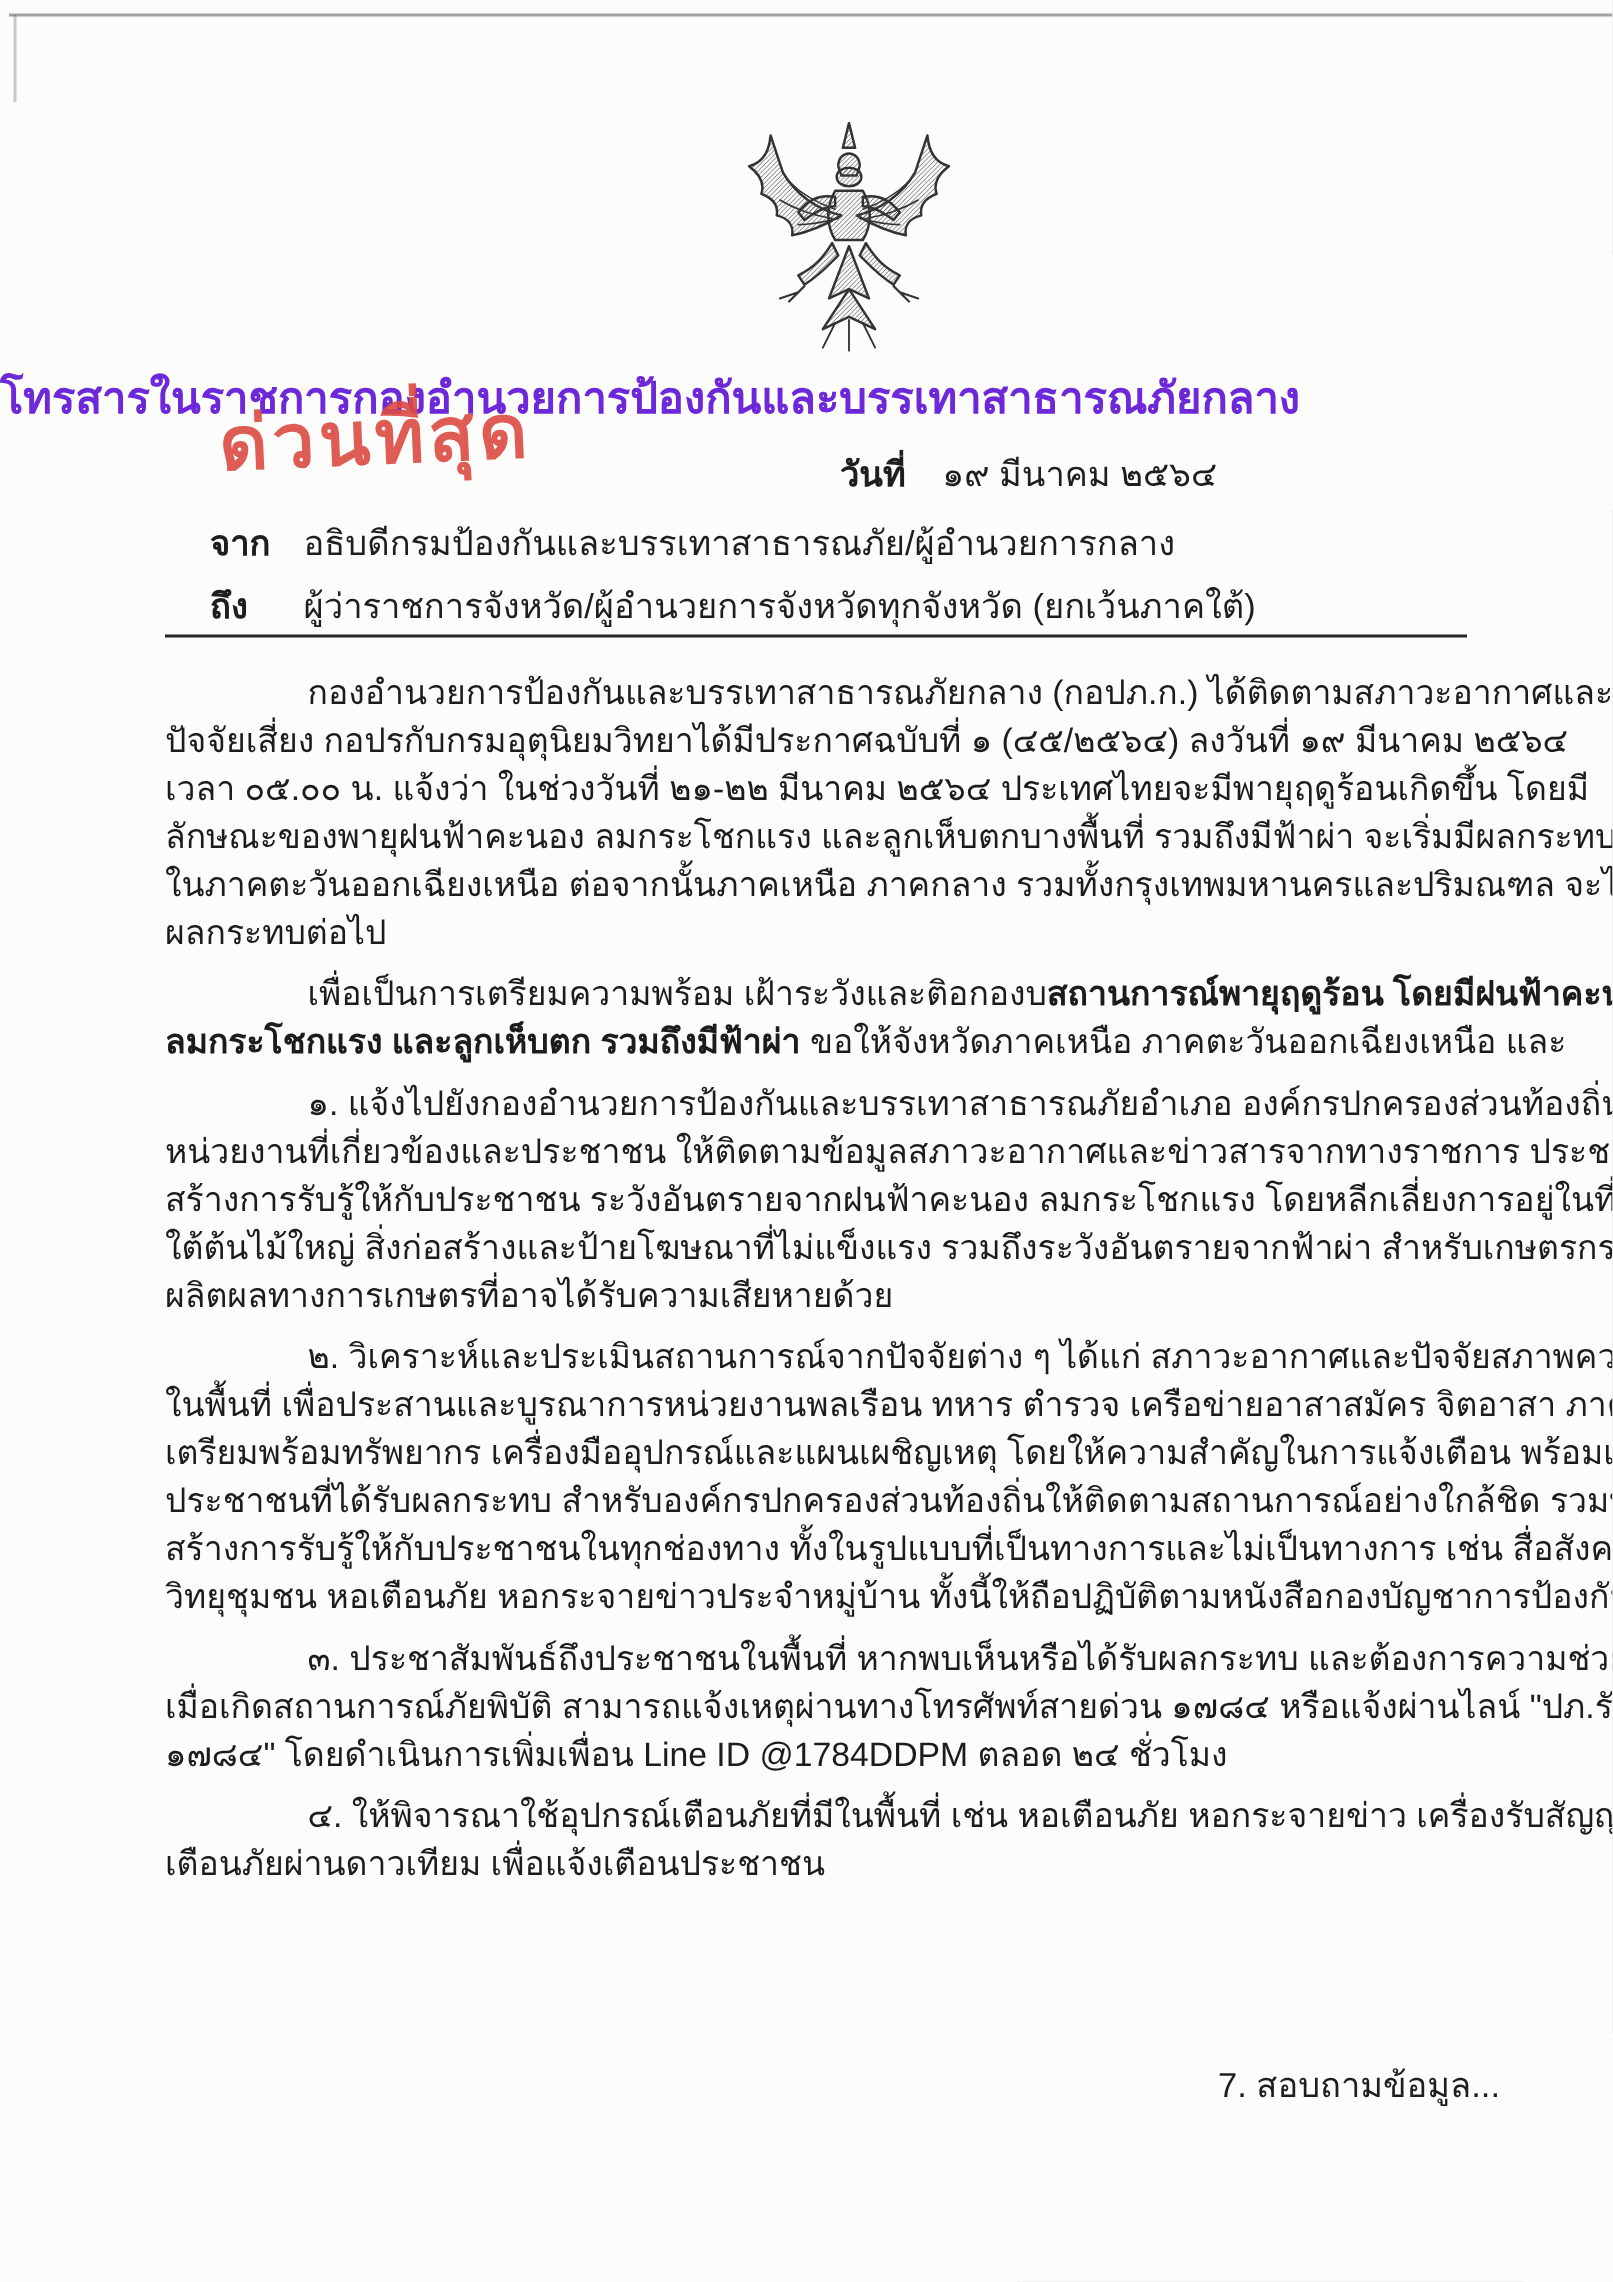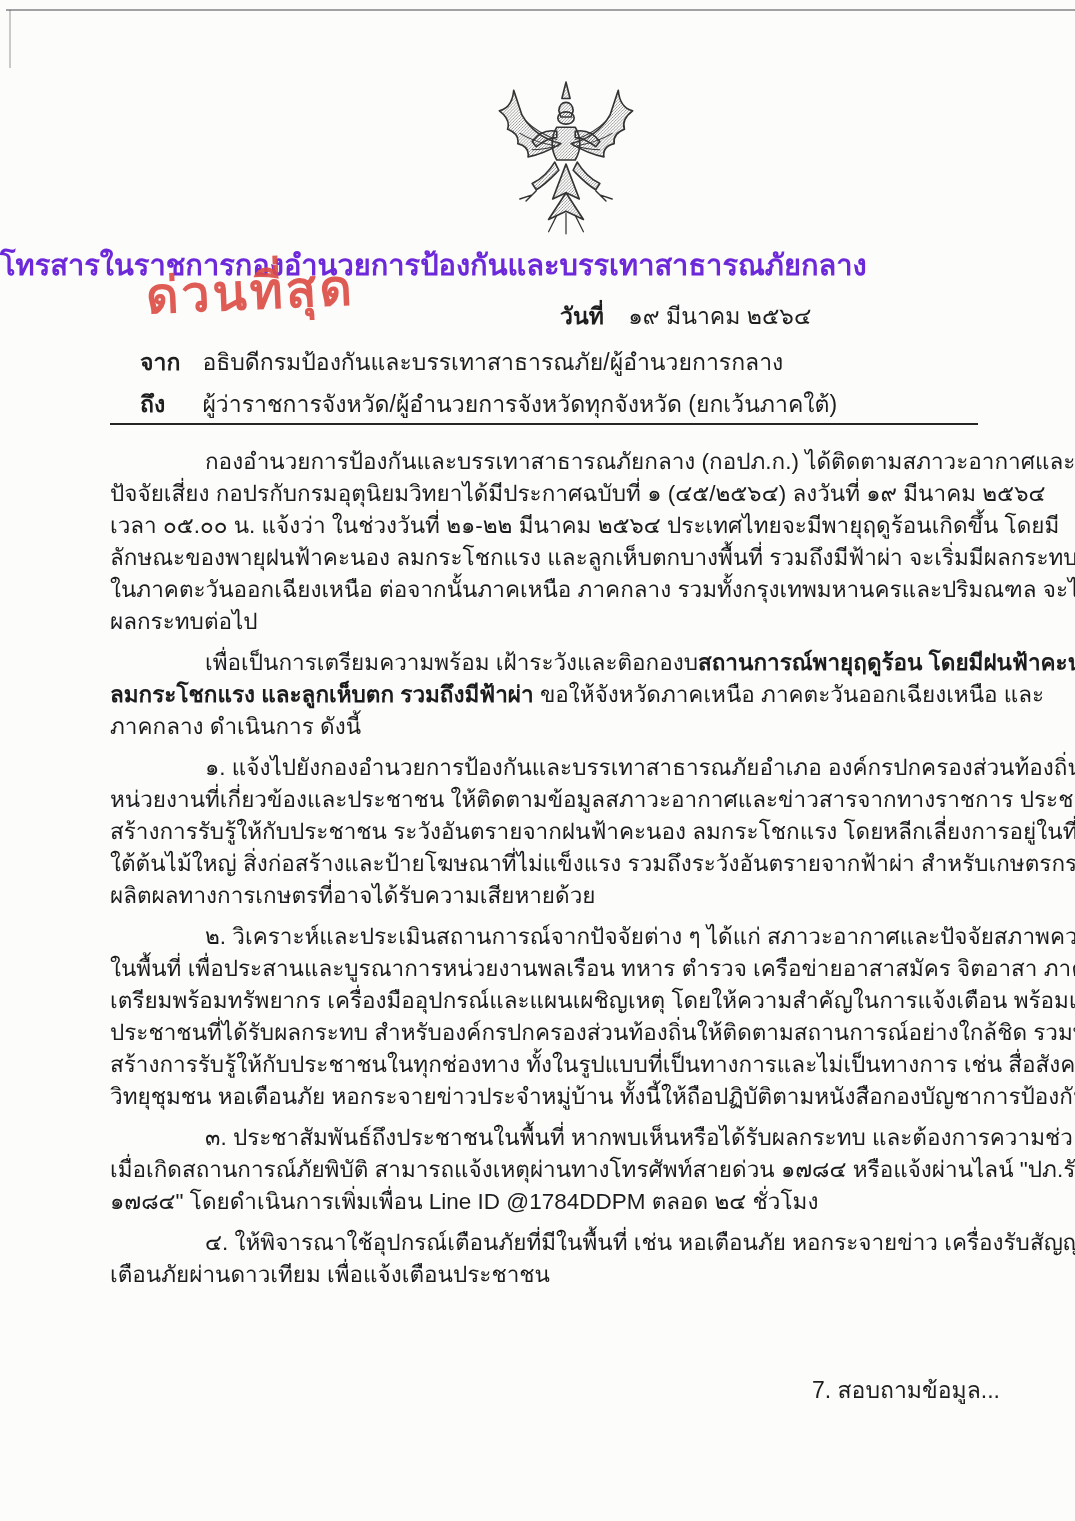--- a/index.html
+++ b/index.html
@@ -122,21 +122,20 @@
 
   <div class="body" id="doc-body">
       <div class="line indent"><span>กองอำนวยการป้องกันและบรรเทาสาธารณภัยกลาง (กอปภ.ก.) ได้ติดตามสภาวะอากาศและพิจารณา</span></div>
       <div class="line"><span>ปัจจัยเสี่ยง กอปรกับกรมอุตุนิยมวิทยาได้มีประกาศฉบับที่ ๑ (๔๕/๒๕๖๔) ลงวันที่ ๑๙ มีนาคม ๒๕๖๔</span></div>
       <div class="line"><span>เวลา ๐๕.๐๐ น. แจ้งว่า ในช่วงวันที่ ๒๑-๒๒ มีนาคม ๒๕๖๔ ประเทศไทยจะมีพายุฤดูร้อนเกิดขึ้น โดยมี</span></div>
       <div class="line"><span>ลักษณะของพายุฝนฟ้าคะนอง ลมกระโชกแรง และลูกเห็บตกบางพื้นที่ รวมถึงมีฟ้าผ่า จะเริ่มมีผลกระทบ</span></div>
       <div class="line"><span>ในภาคตะวันออกเฉียงเหนือ ต่อจากนั้นภาคเหนือ ภาคกลาง รวมทั้งกรุงเทพมหานครและปริมณฑล จะได้รับ</span></div>
       <div class="line"><span>ผลกระทบต่อไป</span></div>
       <div class="line indent gap"><span>เพื่อเป็นการเตรียมความพร้อม เฝ้าระวังและติอกองบ</span><span class="b">สถานการณ์พายุฤดูร้อน โดยมีฝนฟ้าคะนอง</span></div>
       <div class="line"><span class="b">ลมกระโชกแรง และลูกเห็บตก รวมถึงมีฟ้าผ่า</span><span> ขอให้จังหวัดภาคเหนือ ภาคตะวันออกเฉียงเหนือ และ</span></div>
-      <div class="line"><span>ภาคกลาง ดำเนินการ ดังนี้</span></div>
       <div class="line indent gap"><span>๑. แจ้งไปยังกองอำนวยการป้องกันและบรรเทาสาธารณภัยอำเภอ องค์กรปกครองส่วนท้องถิ่น</span></div>
       <div class="line"><span>หน่วยงานที่เกี่ยวข้องและประชาชน ให้ติดตามข้อมูลสภาวะอากาศและข่าวสารจากทางราชการ ประชาสัมพันธ์</span></div>
       <div class="line"><span>สร้างการรับรู้ให้กับประชาชน ระวังอันตรายจากฝนฟ้าคะนอง ลมกระโชกแรง โดยหลีกเลี่ยงการอยู่ในที่โล่งแจ้ง</span></div>
       <div class="line"><span>ใต้ต้นไม้ใหญ่ สิ่งก่อสร้างและป้ายโฆษณาที่ไม่แข็งแรง รวมถึงระวังอันตรายจากฟ้าผ่า สำหรับเกษตรกรควรป้องกัน</span></div>
       <div class="line"><span>ผลิตผลทางการเกษตรที่อาจได้รับความเสียหายด้วย</span></div>
       <div class="line indent gap"><span>๒. วิเคราะห์และประเมินสถานการณ์จากปัจจัยต่าง ๆ ได้แก่ สภาวะอากาศและปัจจัยสภาพความเสี่ยง</span></div>
       <div class="line"><span>ในพื้นที่ เพื่อประสานและบูรณาการหน่วยงานพลเรือน ทหาร ตำรวจ เครือข่ายอาสาสมัคร จิตอาสา ภาคเอกชน</span></div>
       <div class="line"><span>เตรียมพร้อมทรัพยากร เครื่องมืออุปกรณ์และแผนเผชิญเหตุ โดยให้ความสำคัญในการแจ้งเตือน พร้อมเข้าช่วยเหลือ</span></div>
       <div class="line"><span>ประชาชนที่ได้รับผลกระทบ สำหรับองค์กรปกครองส่วนท้องถิ่นให้ติดตามสถานการณ์อย่างใกล้ชิด รวมทั้ง</span></div>
       <div class="line"><span>สร้างการรับรู้ให้กับประชาชนในทุกช่องทาง ทั้งในรูปแบบที่เป็นทางการและไม่เป็นทางการ เช่น สื่อสังคมออนไลน์</span></div>

